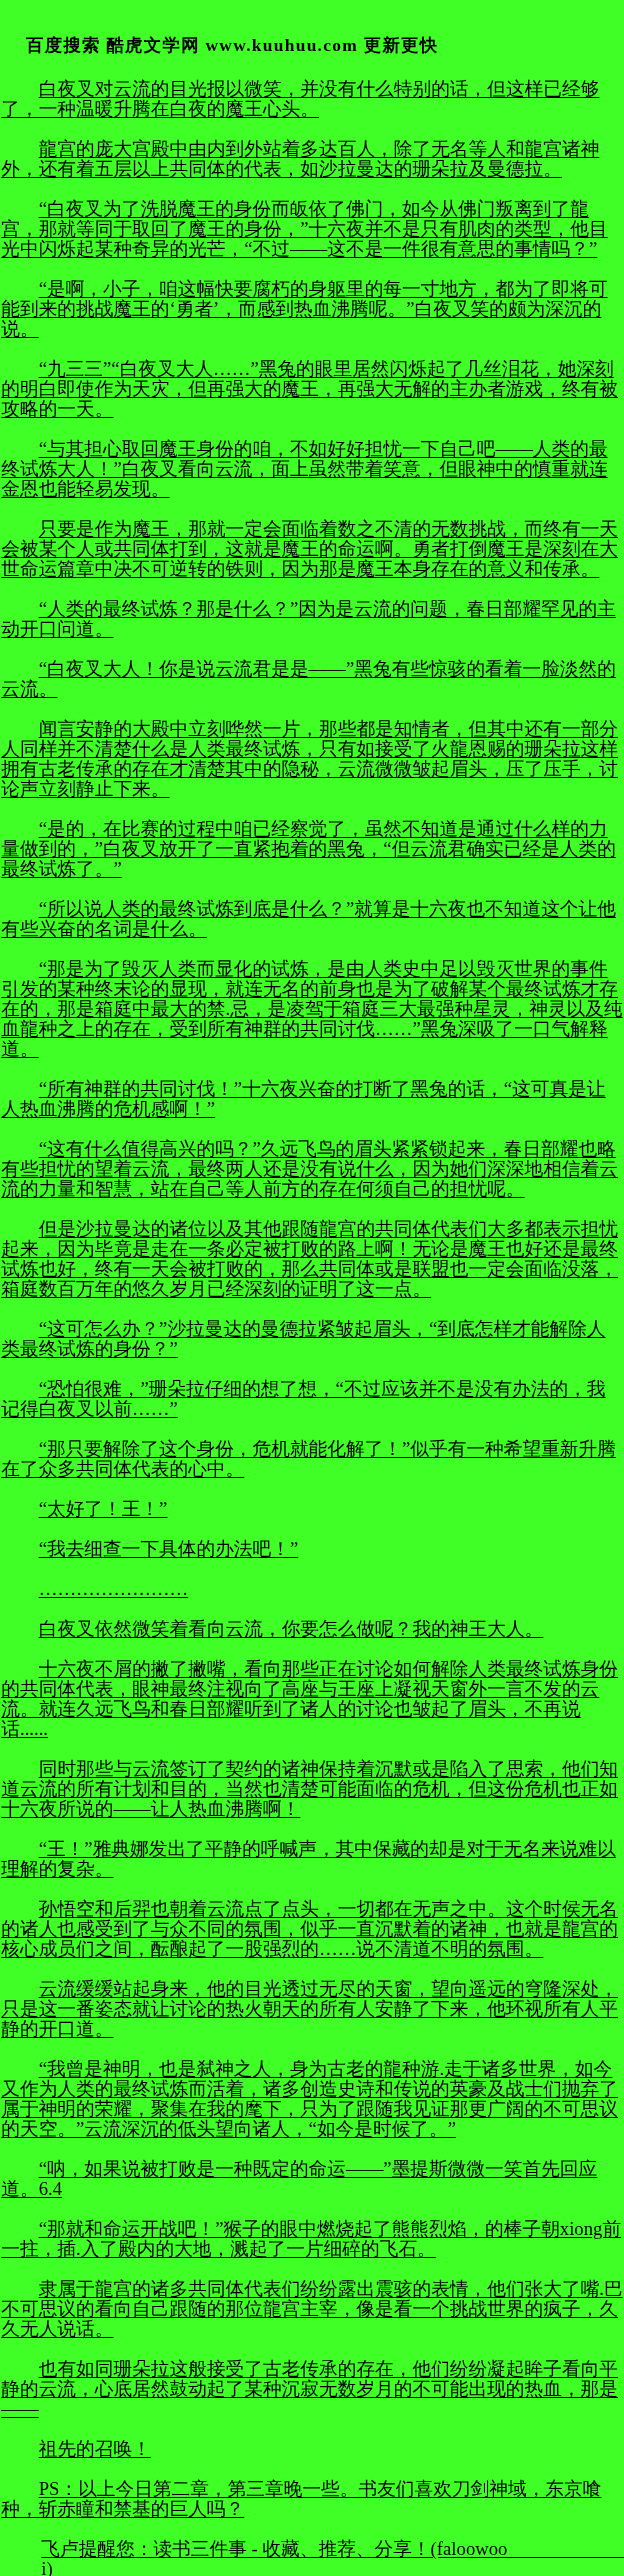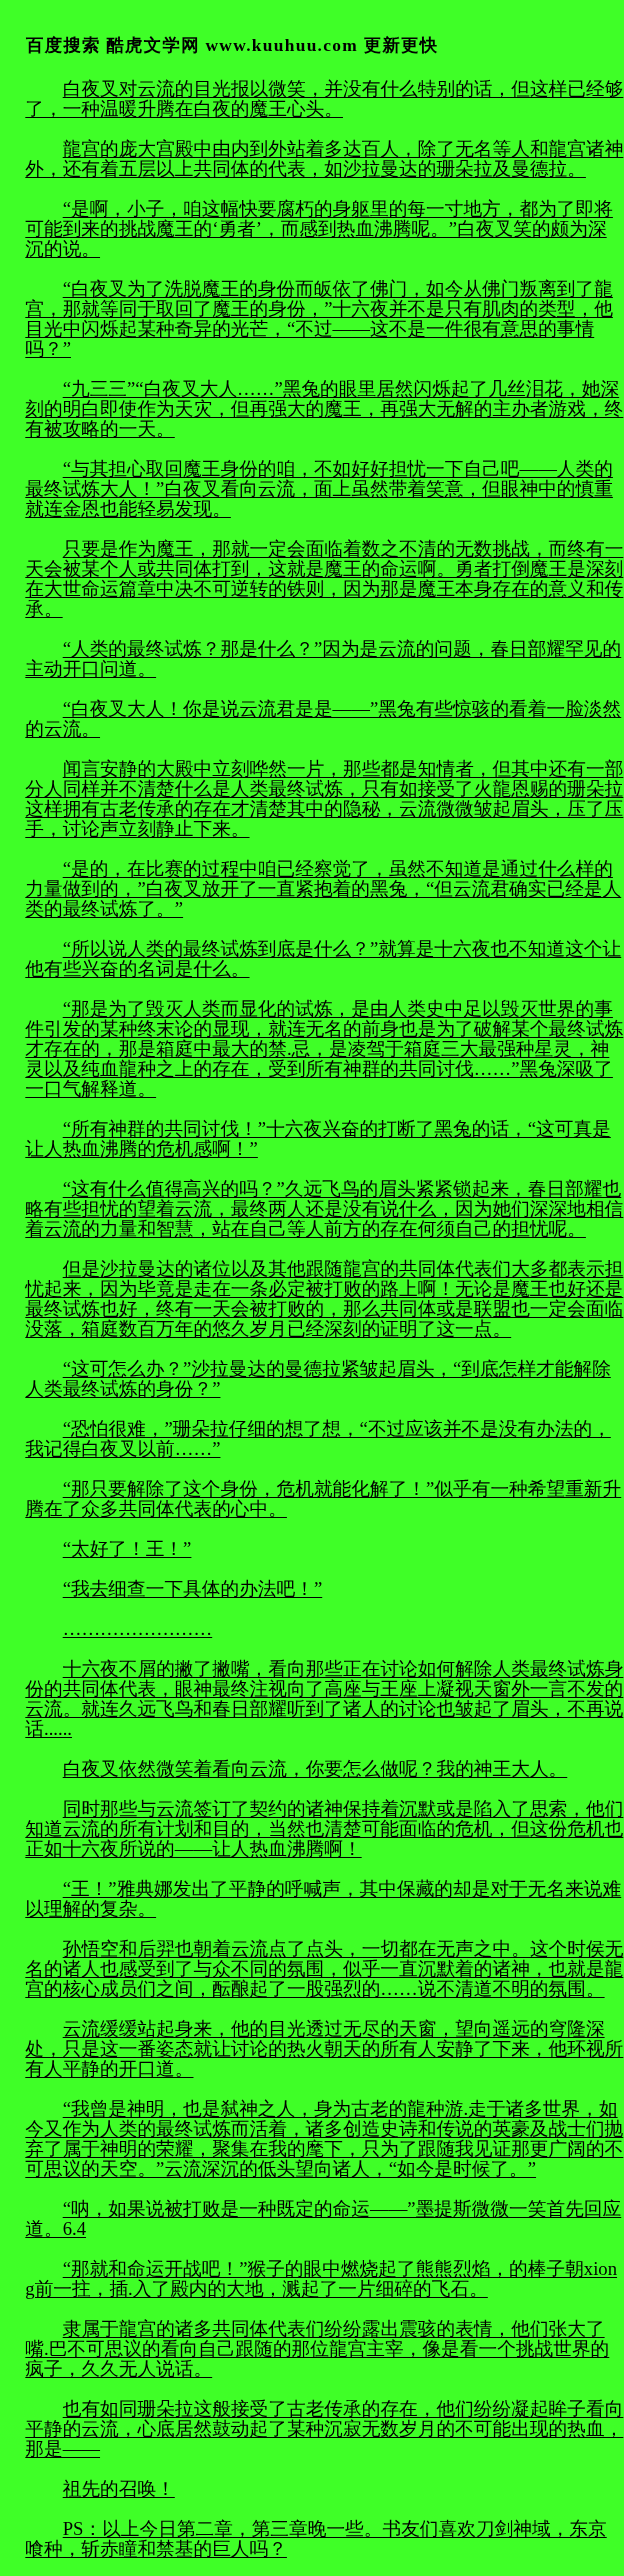--- a/index.html
+++ b/index.html
@@ -21,62 +21,61 @@
     padding:2.6px 1.3px 0 1.3px;
   }
   .content p{
     margin:20px 0;
     font-size:18.7px;
     line-height:20px;
     text-indent:2em;
     text-decoration:underline;
     text-underline-offset:1.9px;
     word-break:break-all;
-    padding-left:24px;
   }
   .content p.no-indent{text-indent:0;margin-left:40px;}
   .content p .pline{display:flex;align-items:baseline;}
   .content p .pline .tail{
     flex:1;
     border-bottom:1.3px solid #000;
     align-self:stretch;
     margin-bottom:1.9px;
   }
 </style>
 </head>
 <body style="background: rgb(63, 255, 39); color: rgb(0, 0, 0);">
 
 <div class="page">
   <div class="site-banner top">百度搜索 酷虎文学网 www.kuuhuu.com 更新更快</div>
 
   <div class="content" id="content">
       <p>白夜叉对云流的目光报以微笑，并没有什么特别的话，但这样已经够了，一种温暖升腾在白夜的魔王心头。</p>
       <p>龍宫的庞大宫殿中由内到外站着多达百人，除了无名等人和龍宫诸神外，还有着五层以上共同体的代表，如沙拉曼达的珊朵拉及曼德拉。</p>
+      <p>“白夜叉为了洗脱魔王的身份而皈依了佛门，如今从佛门叛离到了龍宫，那就等同于取回了魔王的身份，”十六夜并不是只有肌肉的类型，他目光中闪烁起某种奇异的光芒，“不过——这不是一件很有意思的事情吗？”</p>
       <p>“是啊，小子，咱这幅快要腐朽的身躯里的每一寸地方，都为了即将可能到来的挑战魔王的‘勇者’，而感到热血沸腾呢。”白夜叉笑的颇为深沉的说。</p>
-      <p>“白夜叉为了洗脱魔王的身份而皈依了佛门，如今从佛门叛离到了龍宫，那就等同于取回了魔王的身份，”十六夜并不是只有肌肉的类型，他目光中闪烁起某种奇异的光芒，“不过——这不是一件很有意思的事情吗？”</p>
       <p>“九三三”“白夜叉大人……”黑兔的眼里居然闪烁起了几丝泪花，她深刻的明白即使作为天灾，但再强大的魔王，再强大无解的主办者游戏，终有被攻略的一天。</p>
       <p>“与其担心取回魔王身份的咱，不如好好担忧一下自己吧——人类的最终试炼大人！”白夜叉看向云流，面上虽然带着笑意，但眼神中的慎重就连金恩也能轻易发现。</p>
       <p>只要是作为魔王，那就一定会面临着数之不清的无数挑战，而终有一天会被某个人或共同体打到，这就是魔王的命运啊。勇者打倒魔王是深刻在大世命运篇章中决不可逆转的铁则，因为那是魔王本身存在的意义和传承。</p>
       <p>“人类的最终试炼？那是什么？”因为是云流的问题，春日部耀罕见的主动开口问道。</p>
       <p>“白夜叉大人！你是说云流君是是——”黑兔有些惊骇的看着一脸淡然的云流。</p>
       <p>闻言安静的大殿中立刻哗然一片，那些都是知情者，但其中还有一部分人同样并不清楚什么是人类最终试炼，只有如接受了火龍恩赐的珊朵拉这样拥有古老传承的存在才清楚其中的隐秘，云流微微皱起眉头，压了压手，讨论声立刻静止下来。</p>
       <p>“是的，在比赛的过程中咱已经察觉了，虽然不知道是通过什么样的力量做到的，”白夜叉放开了一直紧抱着的黑兔，“但云流君确实已经是人类的最终试炼了。”</p>
       <p>“所以说人类的最终试炼到底是什么？”就算是十六夜也不知道这个让他有些兴奋的名词是什么。</p>
       <p>“那是为了毁灭人类而显化的试炼，是由人类史中足以毁灭世界的事件引发的某种终末论的显现，就连无名的前身也是为了破解某个最终试炼才存在的，那是箱庭中最大的禁.忌，是凌驾于箱庭三大最强种星灵，神灵以及纯血龍种之上的存在，受到所有神群的共同讨伐……”黑兔深吸了一口气解释道。</p>
       <p>“所有神群的共同讨伐！”十六夜兴奋的打断了黑兔的话，“这可真是让人热血沸腾的危机感啊！”</p>
       <p>“这有什么值得高兴的吗？”久远飞鸟的眉头紧紧锁起来，春日部耀也略有些担忧的望着云流，最终两人还是没有说什么，因为她们深深地相信着云流的力量和智慧，站在自己等人前方的存在何须自己的担忧呢。</p>
       <p>但是沙拉曼达的诸位以及其他跟随龍宫的共同体代表们大多都表示担忧起来，因为毕竟是走在一条必定被打败的路上啊！无论是魔王也好还是最终试炼也好，终有一天会被打败的，那么共同体或是联盟也一定会面临没落，箱庭数百万年的悠久岁月已经深刻的证明了这一点。</p>
       <p>“这可怎么办？”沙拉曼达的曼德拉紧皱起眉头，“到底怎样才能解除人类最终试炼的身份？”</p>
       <p>“恐怕很难，”珊朵拉仔细的想了想，“不过应该并不是没有办法的，我记得白夜叉以前……”</p>
       <p>“那只要解除了这个身份，危机就能化解了！”似乎有一种希望重新升腾在了众多共同体代表的心中。</p>
       <p>“太好了！王！”</p>
       <p>“我去细查一下具体的办法吧！”</p>
       <p>……………………</p>
+      <p>白夜叉依然微笑着看向云流，你要怎么做呢？我的神王大人。</p>
       <p>十六夜不屑的撇了撇嘴，看向那些正在讨论如何解除人类最终试炼身份的共同体代表，眼神最终注视向了高座与王座上凝视天窗外一言不发的云流。就连久远飞鸟和春日部耀听到了诸人的讨论也皱起了眉头，不再说话......</p>
-      <p>白夜叉依然微笑着看向云流，你要怎么做呢？我的神王大人。</p>
       <p>同时那些与云流签订了契约的诸神保持着沉默或是陷入了思索，他们知道云流的所有计划和目的，当然也清楚可能面临的危机，但这份危机也正如十六夜所说的——让人热血沸腾啊！</p>
       <p>“王！”雅典娜发出了平静的呼喊声，其中保藏的却是对于无名来说难以理解的复杂。</p>
       <p>孙悟空和后羿也朝着云流点了点头，一切都在无声之中。这个时侯无名的诸人也感受到了与众不同的氛围，似乎一直沉默着的诸神，也就是龍宫的核心成员们之间，酝酿起了一股强烈的……说不清道不明的氛围。</p>
       <p>云流缓缓站起身来，他的目光透过无尽的天窗，望向遥远的穹隆深处，只是这一番姿态就让讨论的热火朝天的所有人安静了下来，他环视所有人平静的开口道。</p>
       <p>“我曾是神明，也是弑神之人，身为古老的龍种游.走于诸多世界，如今又作为人类的最终试炼而活着，诸多创造史诗和传说的英豪及战士们抛弃了属于神明的荣耀，聚集在我的麾下，只为了跟随我见证那更广阔的不可思议的天空。”云流深沉的低头望向诸人，“如今是时候了。”</p>
       <p>“呐，如果说被打败是一种既定的命运——”墨提斯微微一笑首先回应道。6.4</p>
       <p>“那就和命运开战吧！”猴子的眼中燃烧起了熊熊烈焰，的棒子朝xiong前一拄，插.入了殿内的大地，溅起了一片细碎的飞石。</p>
       <p>隶属于龍宫的诸多共同体代表们纷纷露出震骇的表情，他们张大了嘴.巴不可思议的看向自己跟随的那位龍宫主宰，像是看一个挑战世界的疯子，久久无人说话。</p>
       <p>也有如同珊朵拉这般接受了古老传承的存在，他们纷纷凝起眸子看向平静的云流，心底居然鼓动起了某种沉寂无数岁月的不可能出现的热血，那是——</p>
       <p>祖先的召唤！</p>

